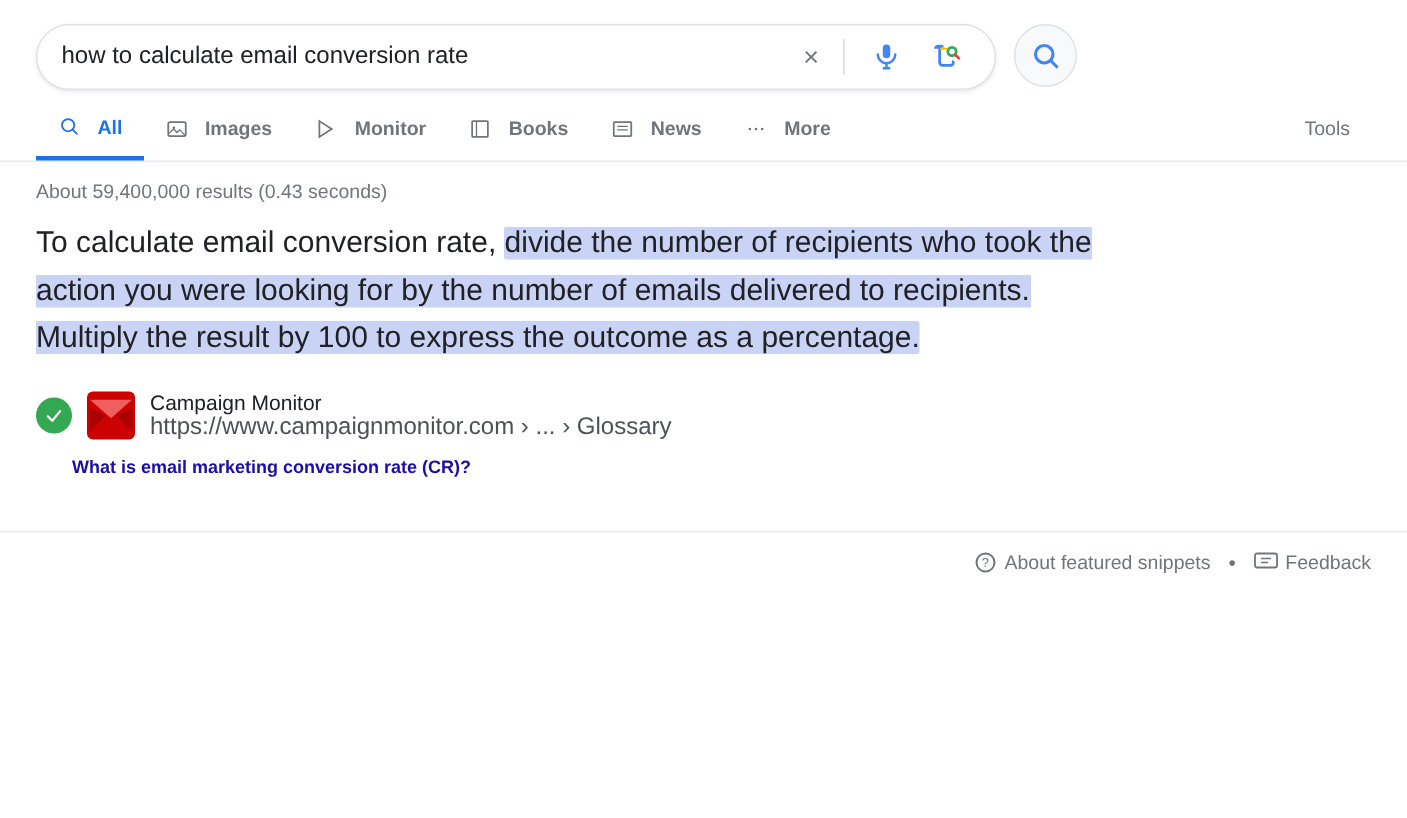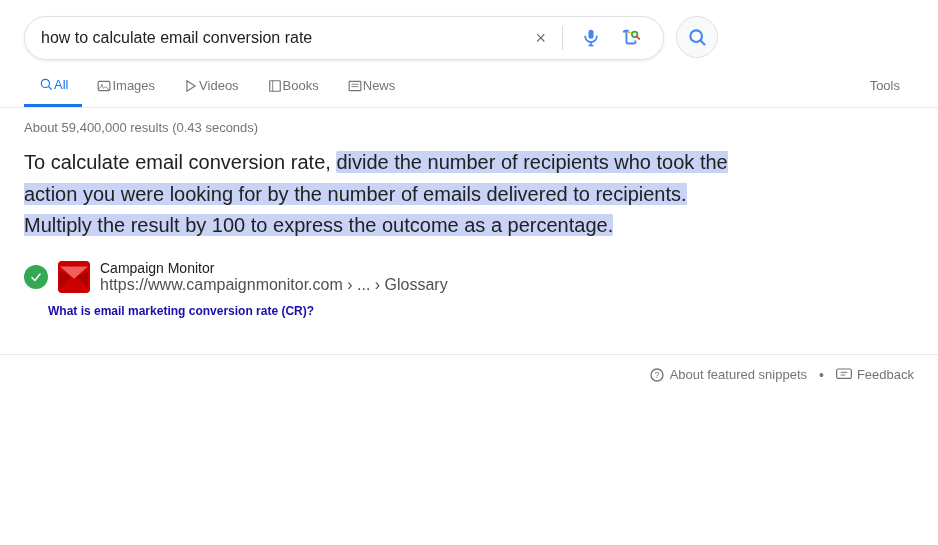--- a/index.html
+++ b/index.html
@@ -76,28 +76,29 @@
       align-items: center;
       padding: 0 24px;
       margin-top: 4px;
       border-bottom: 1px solid #e8eaed;
       gap: 0;
     }
 
     .nav-tab {
       display: flex;
       align-items: center;
-      gap: 0;
+      gap: 11px;
       padding: 12px 14px;
       font-size: 13px;
       color: #70757a;
       cursor: pointer;
       position: relative;
       white-space: nowrap;
       text-decoration: none;
+      font-weight: bold;
     }
 
     .nav-tab.active {
       color: #1a73e8;
       border-bottom: 3px solid #1a73e8;
     }
 
     .tab-icon {
       width: 16px;
       height: 16px;
@@ -289,21 +290,21 @@
     </span>
     <span>Images</span>
   </div>
 
   <div class="nav-tab">
     <span class="tab-icon">
       <svg width="14" height="14" viewBox="0 0 24 24">
           <polygon points="5,3 19,12 5,21" fill="none" stroke="#70757a" stroke-width="2"></polygon>
         </svg>
     </span>
-    <span>Videos</span>
+    <span>Monitor</span>
   </div>
 
   <div class="nav-tab">
     <span class="tab-icon">
       <svg width="14" height="14" viewBox="0 0 24 24">
           <rect x="3" y="3" width="18" height="18" rx="1" stroke="#70757a" stroke-width="2" fill="none"></rect>
           <line x1="8" y1="3" x2="8" y2="21" stroke="#70757a" stroke-width="1.5"></line>
         </svg>
     </span>
     <span>Books</span>
@@ -313,20 +314,30 @@
     <span class="tab-icon">
       <svg width="14" height="14" viewBox="0 0 24 24">
           <rect x="2" y="4" width="20" height="16" rx="1" stroke="#70757a" stroke-width="2" fill="none"></rect>
           <line x1="6" y1="9" x2="18" y2="9" stroke="#70757a" stroke-width="1.5"></line>
           <line x1="6" y1="13" x2="18" y2="13" stroke="#70757a" stroke-width="1.5"></line>
         </svg>
     </span>
     <span>News</span>
   </div>
 
+  <div class="nav-tab">
+    <span class="tab-icon">
+      <svg width="14" height="14" viewBox="0 0 24 24">
+          <circle cx="5" cy="12" r="1.5" fill="#70757a"></circle>
+          <circle cx="12" cy="12" r="1.5" fill="#70757a"></circle>
+          <circle cx="19" cy="12" r="1.5" fill="#70757a"></circle>
+        </svg>
+    </span>
+    <span>More</span>
+  </div>
   <div class="tools-btn">Tools</div>
 </nav>
 
 <div class="results-info">About 59,400,000 results (0.43 seconds)</div>
 
 <div class="featured-snippet">
   <p class="snippet-text">
     <span>To calculate email conversion rate, </span><span class="highlight">divide the number of recipients who took the action you were looking for by the number of emails delivered to recipients. Multiply the result by 100 to express the outcome as a percentage.</span>
   </p>
 

